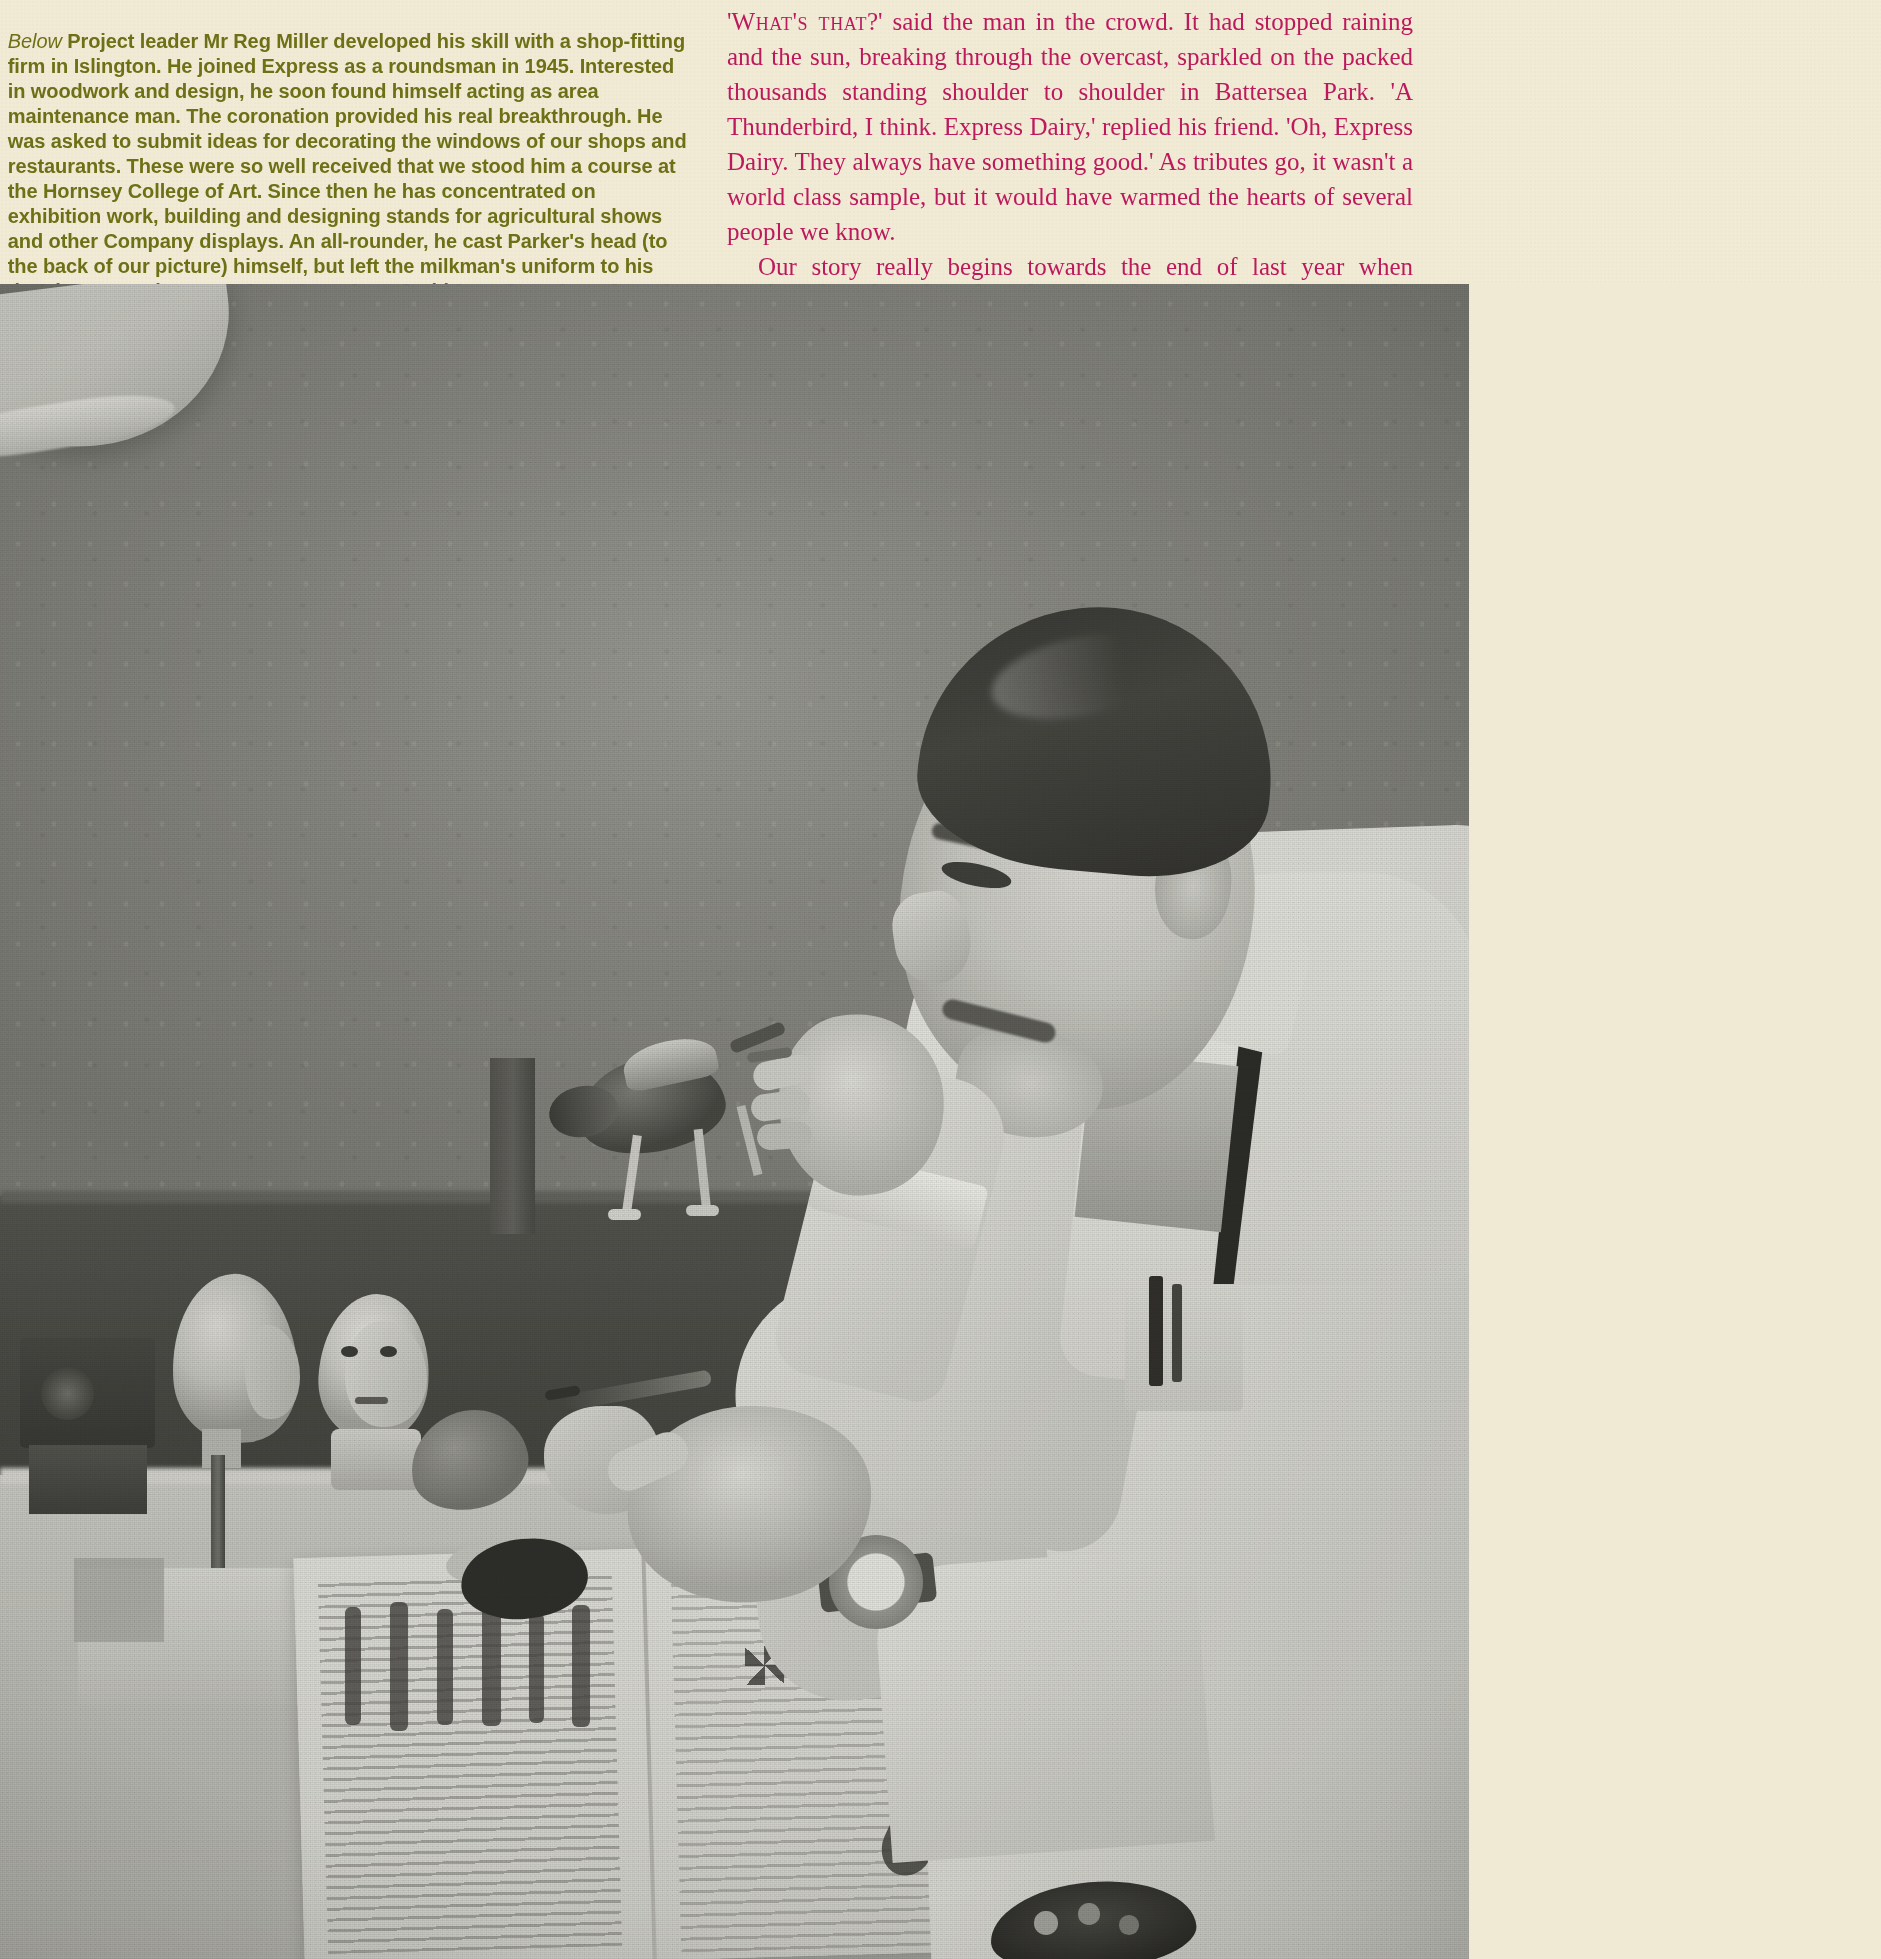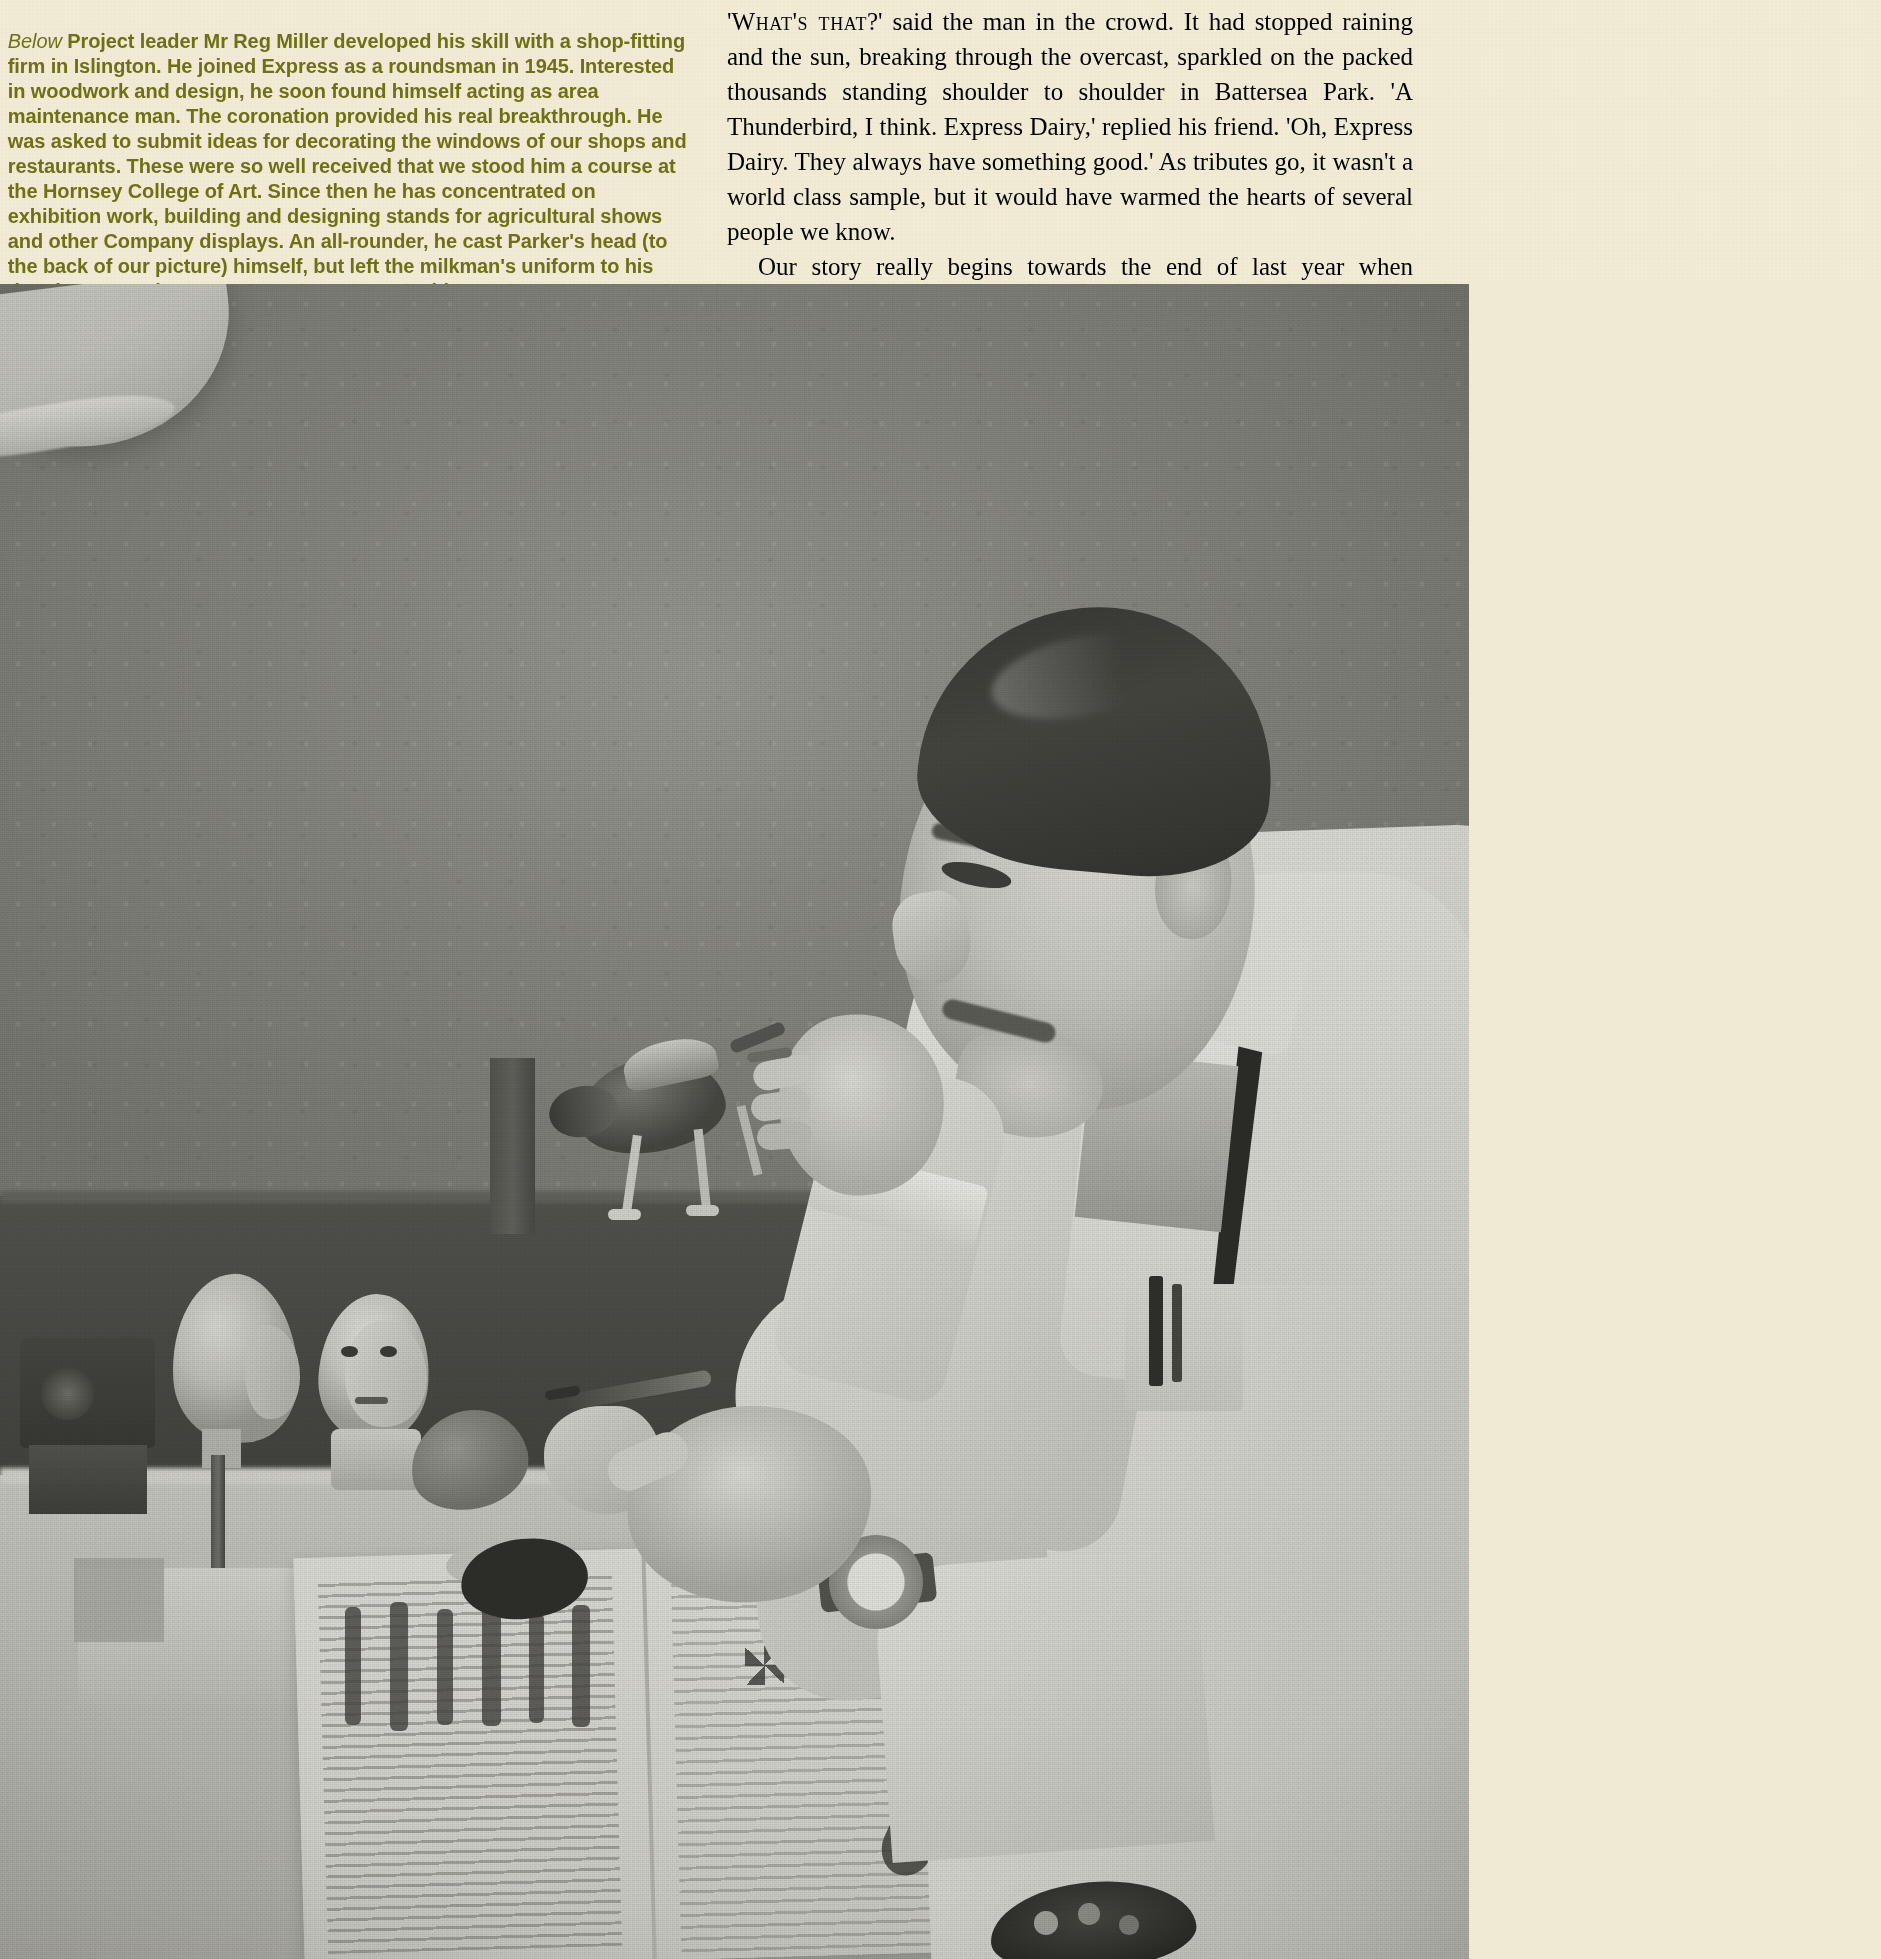--- a/index.html
+++ b/index.html
@@ -26,21 +26,21 @@
     font-family:"Liberation Sans",sans-serif;
     font-weight:700;font-size:20px;line-height:25px;
     color:#6e7016;letter-spacing:-0.1px;
   }
   .caption .below{font-style:italic;font-weight:400;color:#6e7016;}
 
   
   .bodycol{
     position:absolute;left:727px;top:3.9px;width:686px;
     font-family:"Liberation Serif",serif;
-    font-size:25px;line-height:35px;color:#000000;
+    font-size:25px;line-height:35px;color:#be185d;
     text-align:justify;
   }
   .bodycol p{margin:0;}
   .bodycol p.indent{text-indent:31px;}
   .smallcaps{font-variant:small-caps;letter-spacing:0.6px;}
 
   
   .photo{
     position:absolute;left:0;top:284px;width:1469px;height:1675px;
     overflow:hidden;

